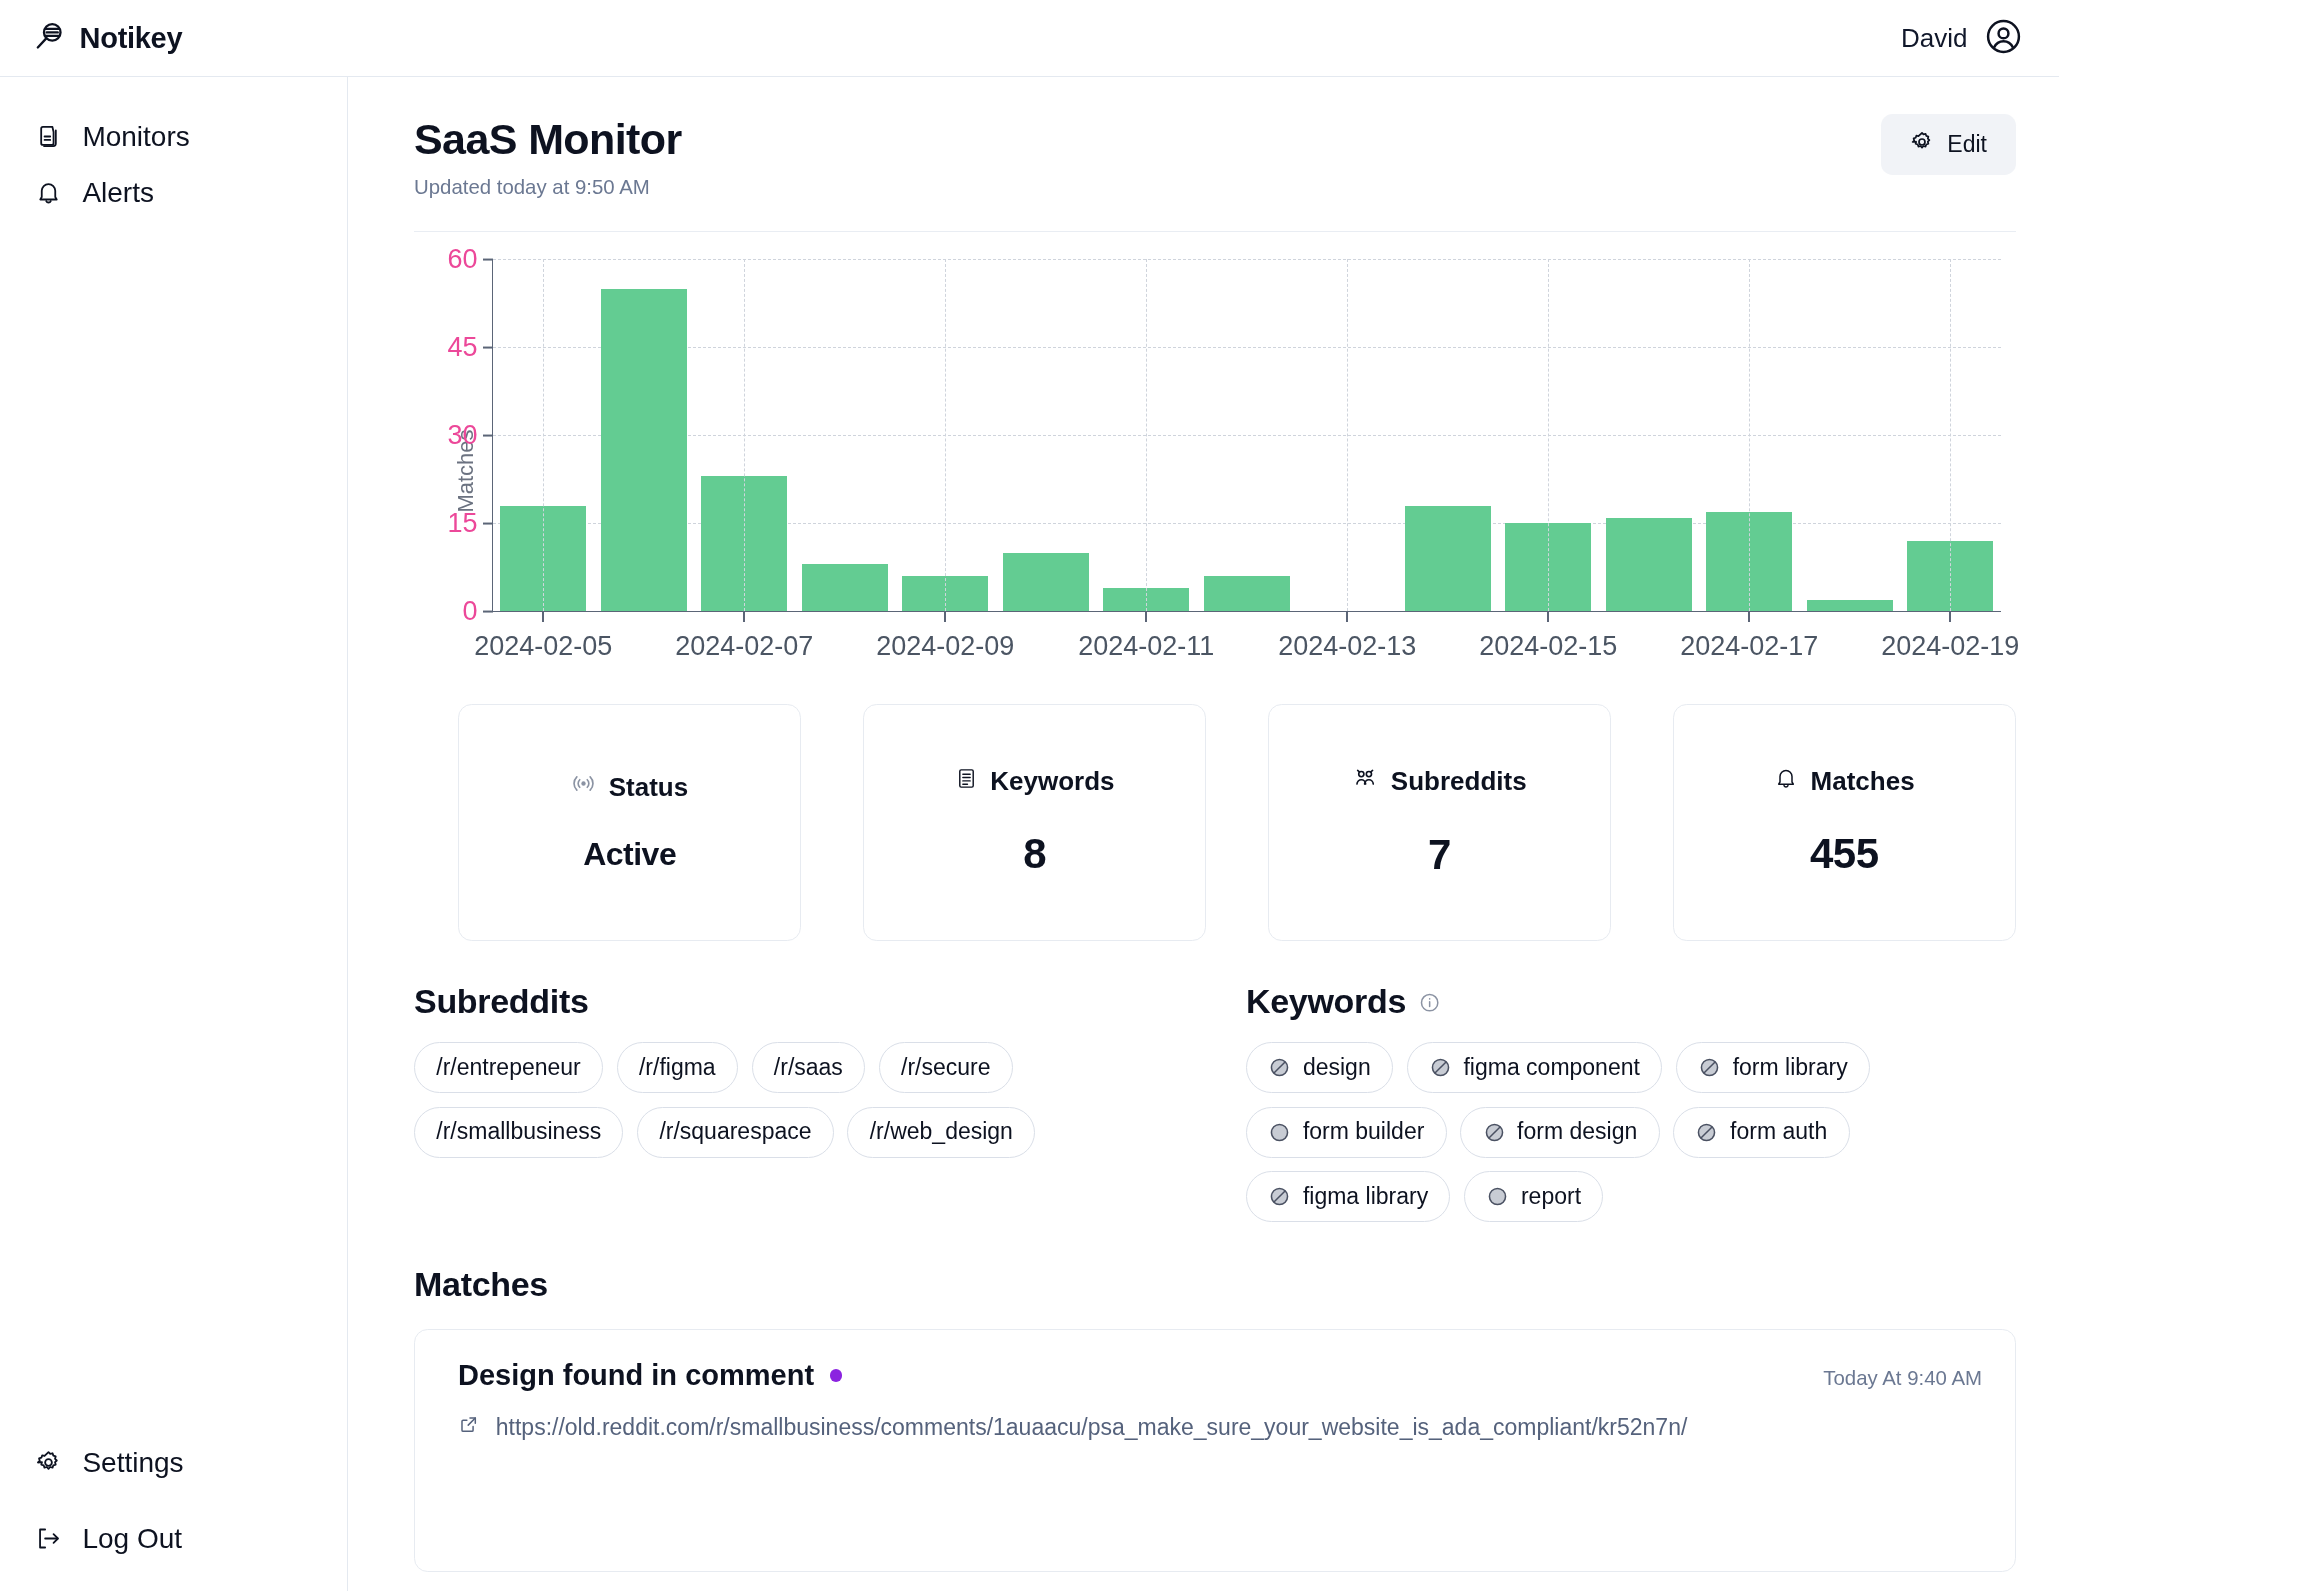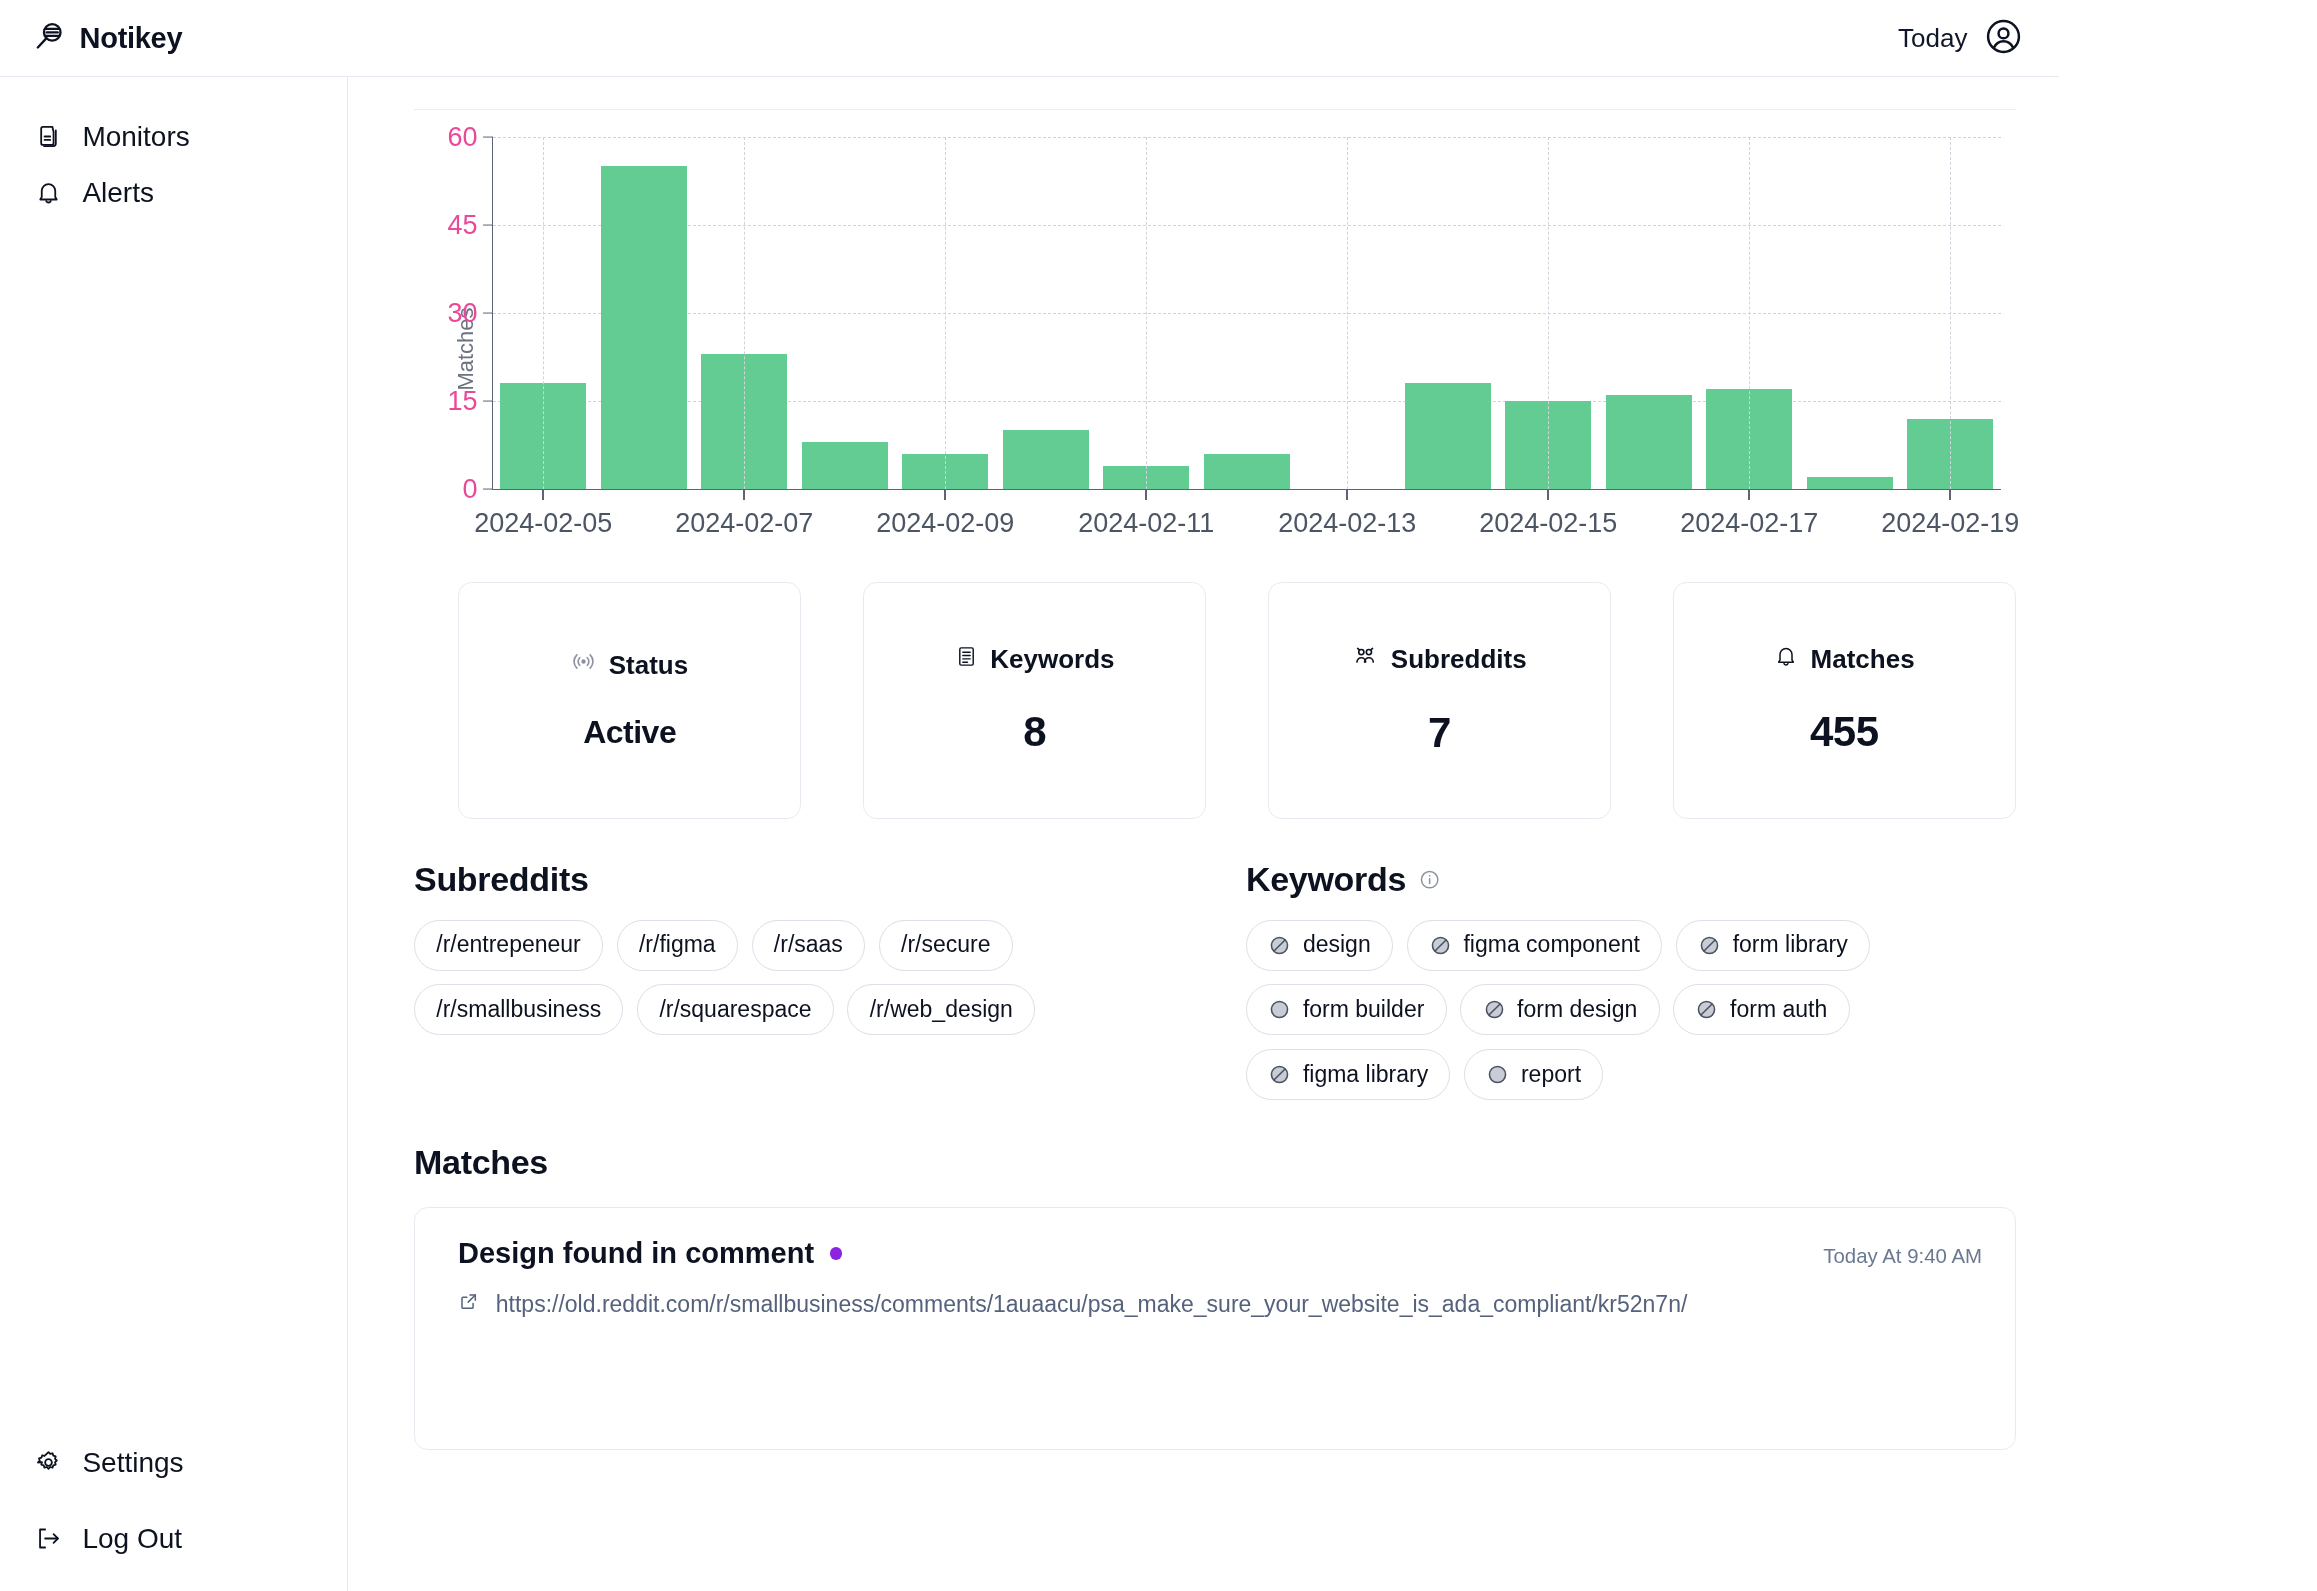--- a/index.html
+++ b/index.html
@@ -142,21 +142,21 @@
           <circle cx="14" cy="9" r="6"></circle>
           <line x1="9.8" y1="13.2" x2="3.5" y2="20"></line>
           <line x1="9" y1="6.5" x2="19" y2="6.5"></line>
           <line x1="10" y1="9" x2="18" y2="9"></line>
           <line x1="9" y1="11.5" x2="19" y2="11.5"></line>
         </svg>
       </span>
       <span class="brand-name">Notikey</span>
     </div>
     <div class="user">
-      <span class="user-name">Today</span>
+      <span class="user-name">David</span>
       <span class="ico">
         <svg width="37" height="37" viewBox="0 0 24 24" fill="none" stroke="#0d1220" stroke-width="1.6">
           <circle cx="12" cy="12" r="10"></circle>
           <circle cx="12" cy="10" r="3.2"></circle>
           <path d="M5.8 19.2c1.3-2.7 3.6-4.1 6.2-4.1s4.9 1.4 6.2 4.1"></path>
         </svg>
       </span>
     </div>
   </div>
 
@@ -203,20 +203,35 @@
               <polyline points="16.5,8.2 20.4,12 16.5,15.8"></polyline>
             </svg>
           </span>
           <span>Log Out</span>
         </div>
       </div>
     </div>
 
     <div class="main">
 
+      <div class="page-head">
+        <div>
+          <div class="page-title">SaaS Monitor</div>
+          <div class="page-sub">Updated today at 9:50 AM</div>
+        </div>
+        <button class="edit-btn">
+          <span class="ico">
+            <svg width="24" height="24" viewBox="0 0 24 24" fill="none" stroke="#0d1220" stroke-width="1.7" stroke-linejoin="round">
+              <path d="M12 2.8l1.5 1.6 2.1-.6.7 2.1 2.1.7-.6 2.1 1.6 1.5-1.6 1.5.6 2.1-2.1.7-.7 2.1-2.1-.6-1.5 1.6-1.5-1.6-2.1.6-.7-2.1-2.1-.7.6-2.1L2.6 12l1.6-1.5-.6-2.1 2.1-.7.7-2.1 2.1.6z"></path>
+              <circle cx="12" cy="12" r="3"></circle>
+            </svg>
+          </span>
+          <span>Edit</span>
+        </button>
+      </div>
 
       <div class="divider"></div>
 
       <div class="chart-wrap">
         <div class="chart-inner">
           <div class="ylabel">Matches</div>
           <div class="plot" id="plot">
               <div class="ytick" style="top: 100%;">0</div>
               <div class="gridline-h" style="top: 75%;"></div>
               <div class="ytick" style="top: 75%;">15</div>

